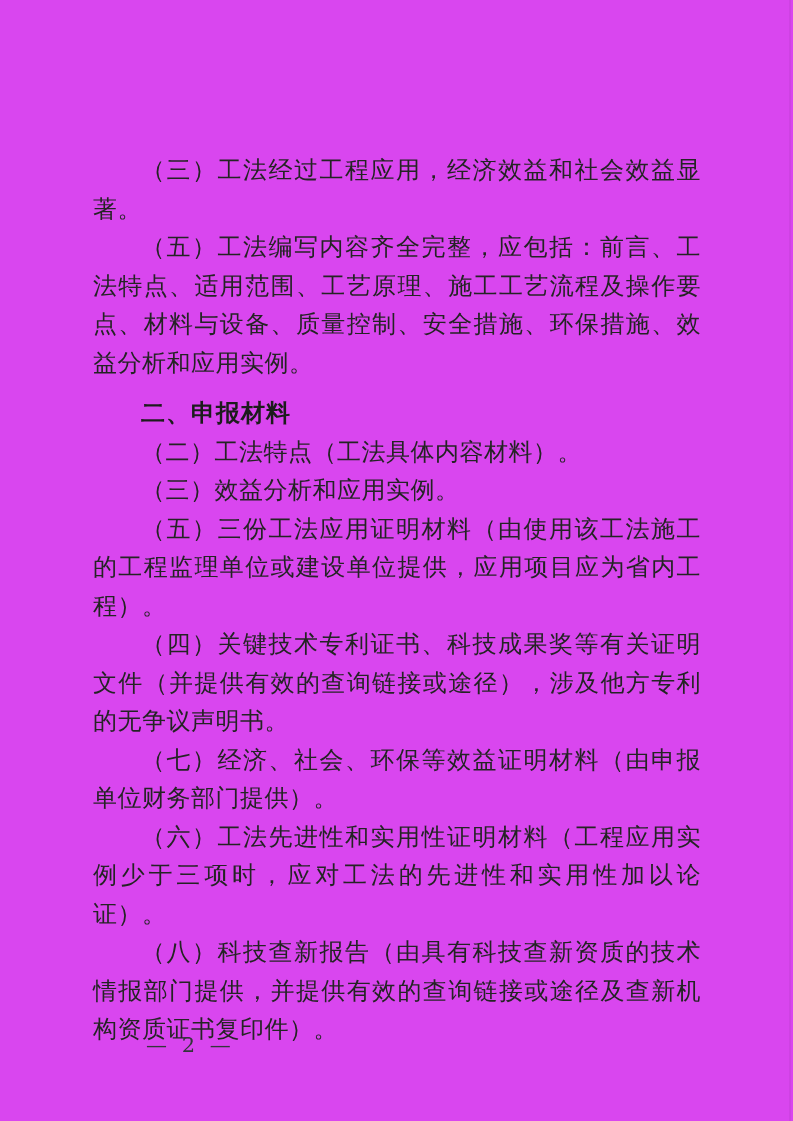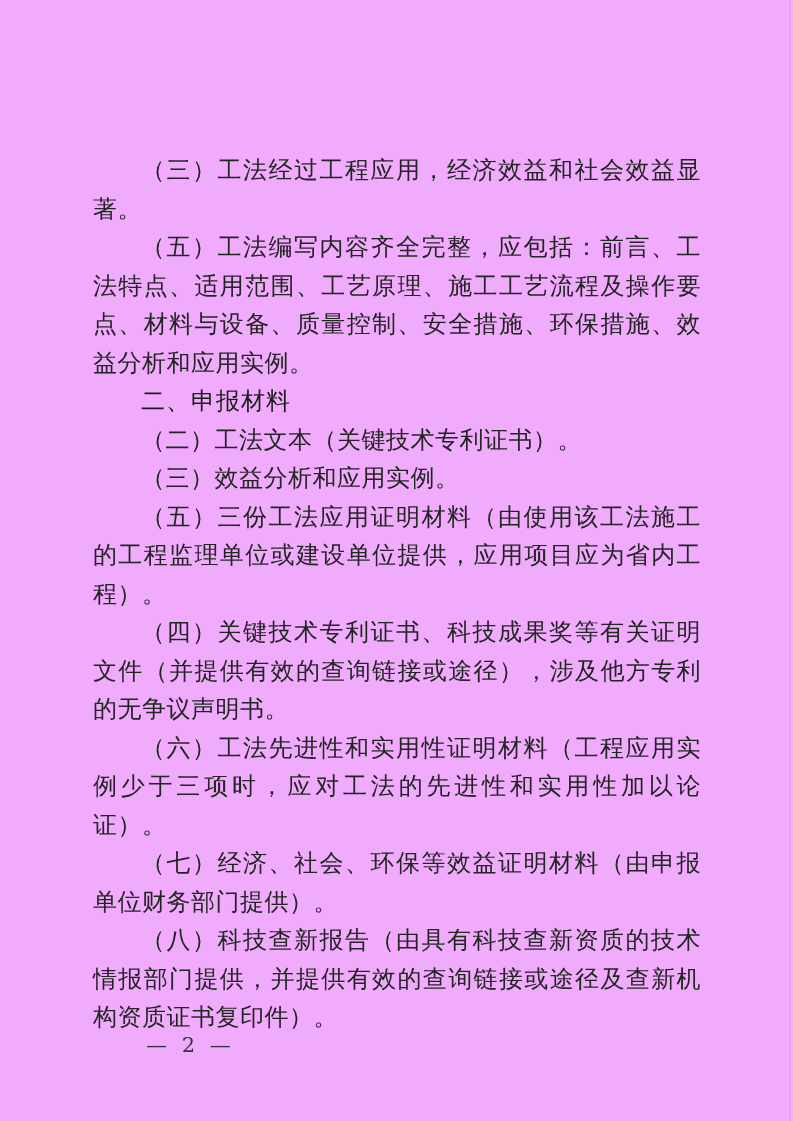--- a/index.html
+++ b/index.html
@@ -4,21 +4,21 @@
 <style>
   html, body {
     margin: 0;
     padding: 0;
     background: #ffffff;
   }
   .page {
     position: relative;
     width: 793px;
     height: 1121px;
-    background: #f0abfc;
+    background: #d946ef;
     overflow: hidden;
     font-family: "DejaVu Serif", serif;
   }
   
   .scan-edge {
     position: absolute;
     top: 0;
     right: 2px;
     width: 2px;
     height: 100%;
@@ -35,23 +35,24 @@
     text-align: justify;
     letter-spacing: 0.5px;
   }
   .text-block p {
     margin: 0;
     padding: 0;
     text-indent: 2em;
   }
   .text-block p.heading {
     font-family: "DejaVu Sans", "Liberation Sans", sans-serif;
-    font-weight: 400;
+    font-weight: 700;
     color: #1c1c1c;
     letter-spacing: 1px;
+    margin-top: 12px;
   }
   .page-number {
     position: absolute;
     left: 146px;
     top: 1033px;
     color: #33363b;
     font-size: 21px;
     font-family: "DejaVu Serif", serif;
     letter-spacing: 4px;
   }
@@ -59,24 +60,24 @@
 </head>
 <body>
 
 <div class="page">
   <div class="scan-edge"></div>
 
   <div class="text-block">
     <p class="body">（三）工法经过工程应用，经济效益和社会效益显著。</p>
     <p class="body">（五）工法编写内容齐全完整，应包括：前言、工法特点、适用范围、工艺原理、施工工艺流程及操作要点、材料与设备、质量控制、安全措施、环保措施、效益分析和应用实例。</p>
     <p class="heading">二、申报材料</p>
-    <p class="body">（二）工法文本（关键技术专利证书）。</p>
+    <p class="body">（二）工法特点（工法具体内容材料）。</p>
     <p class="body">（三）效益分析和应用实例。</p>
     <p class="body">（五）三份工法应用证明材料（由使用该工法施工的工程监理单位或建设单位提供，应用项目应为省内工程）。</p>
     <p class="body">（四）关键技术专利证书、科技成果奖等有关证明文件（并提供有效的查询链接或途径），涉及他方专利的无争议声明书。</p>
+    <p class="body">（七）经济、社会、环保等效益证明材料（由申报单位财务部门提供）。</p>
     <p class="body">（六）工法先进性和实用性证明材料（工程应用实例少于三项时，应对工法的先进性和实用性加以论证）。</p>
-    <p class="body">（七）经济、社会、环保等效益证明材料（由申报单位财务部门提供）。</p>
     <p class="body">（八）科技查新报告（由具有科技查新资质的技术情报部门提供，并提供有效的查询链接或途径及查新机构资质证书复印件）。</p>
 
   </div>
 
   <div class="page-number">— 2 —</div>
 </div>
 
 </body></html>

